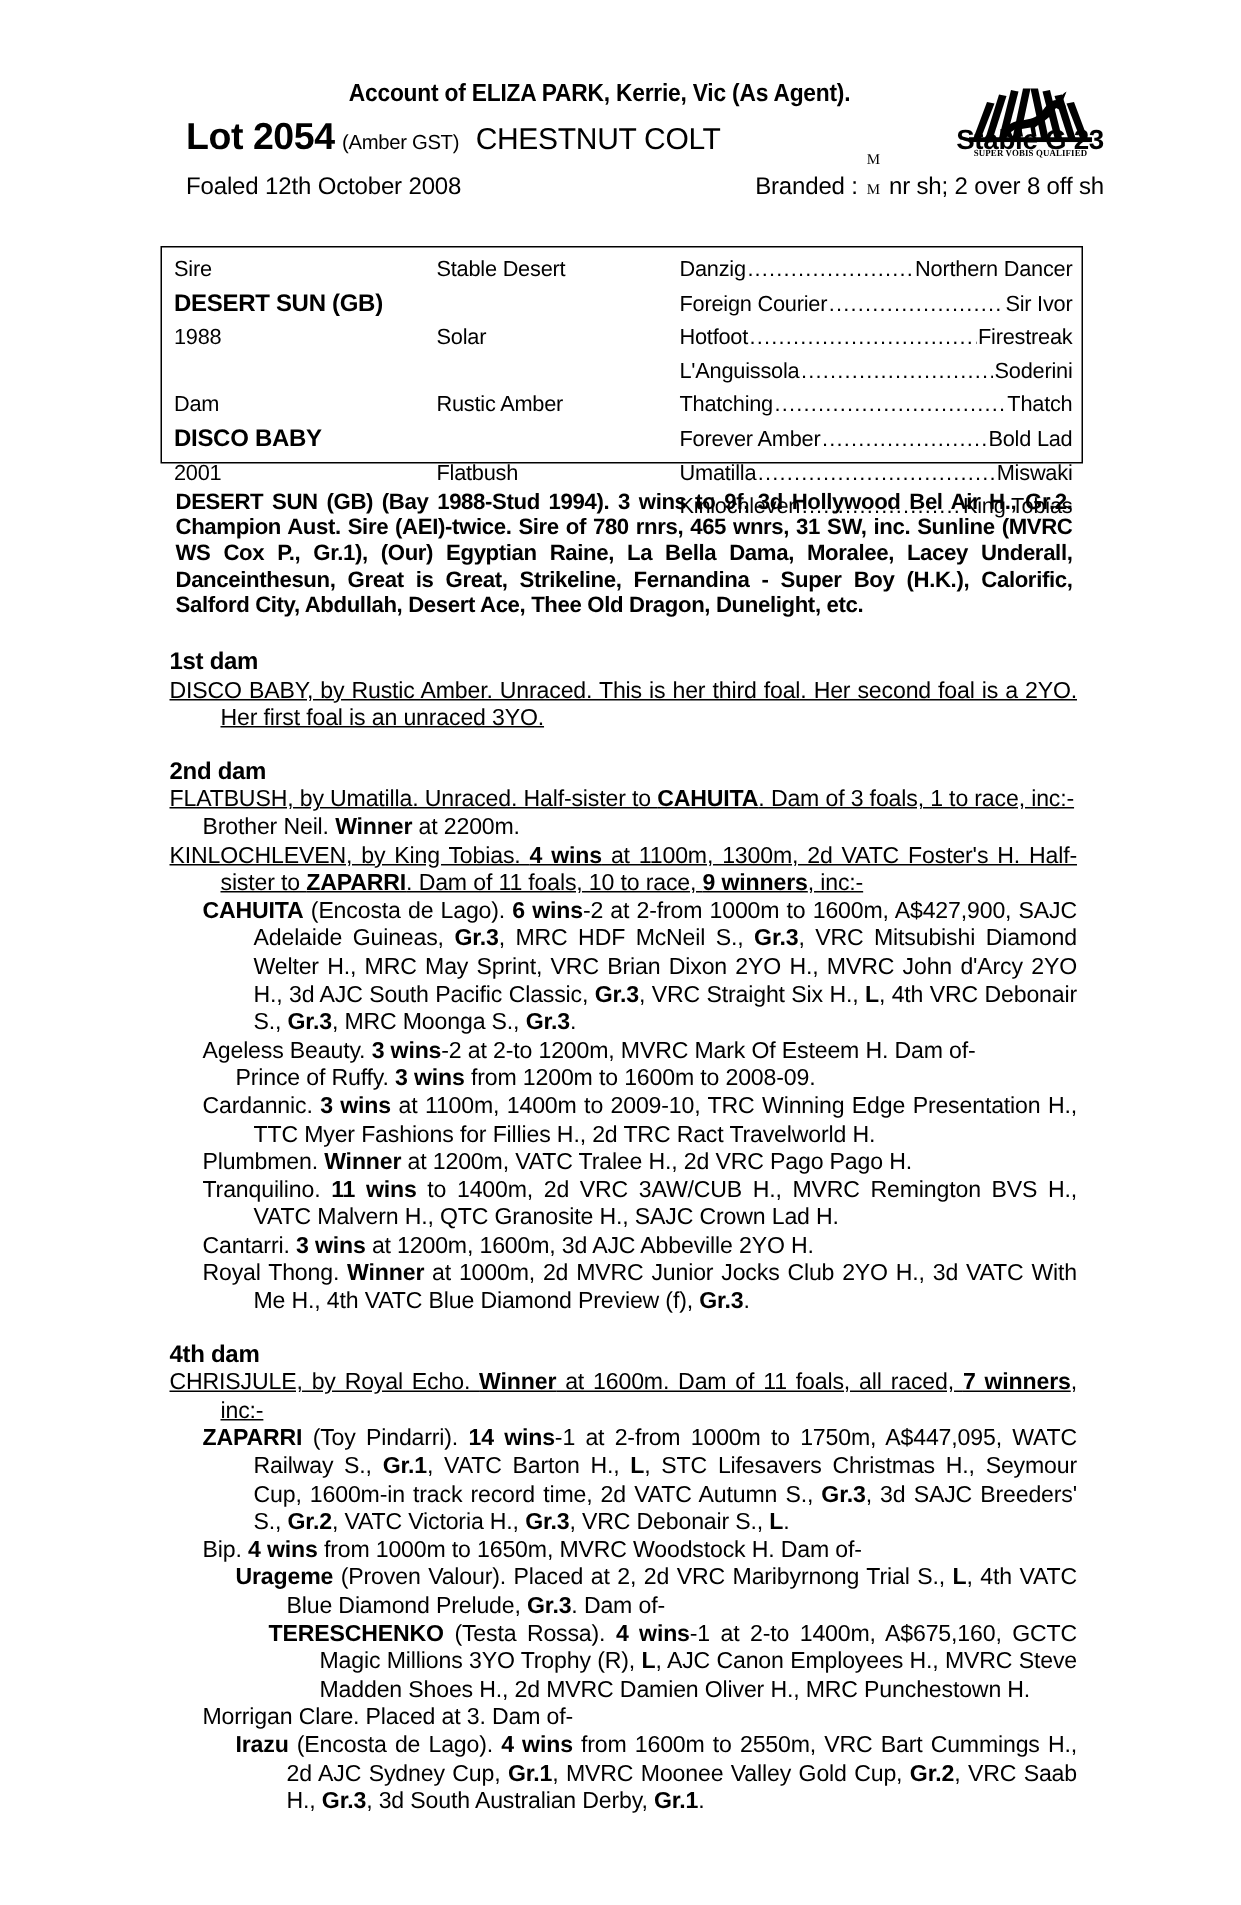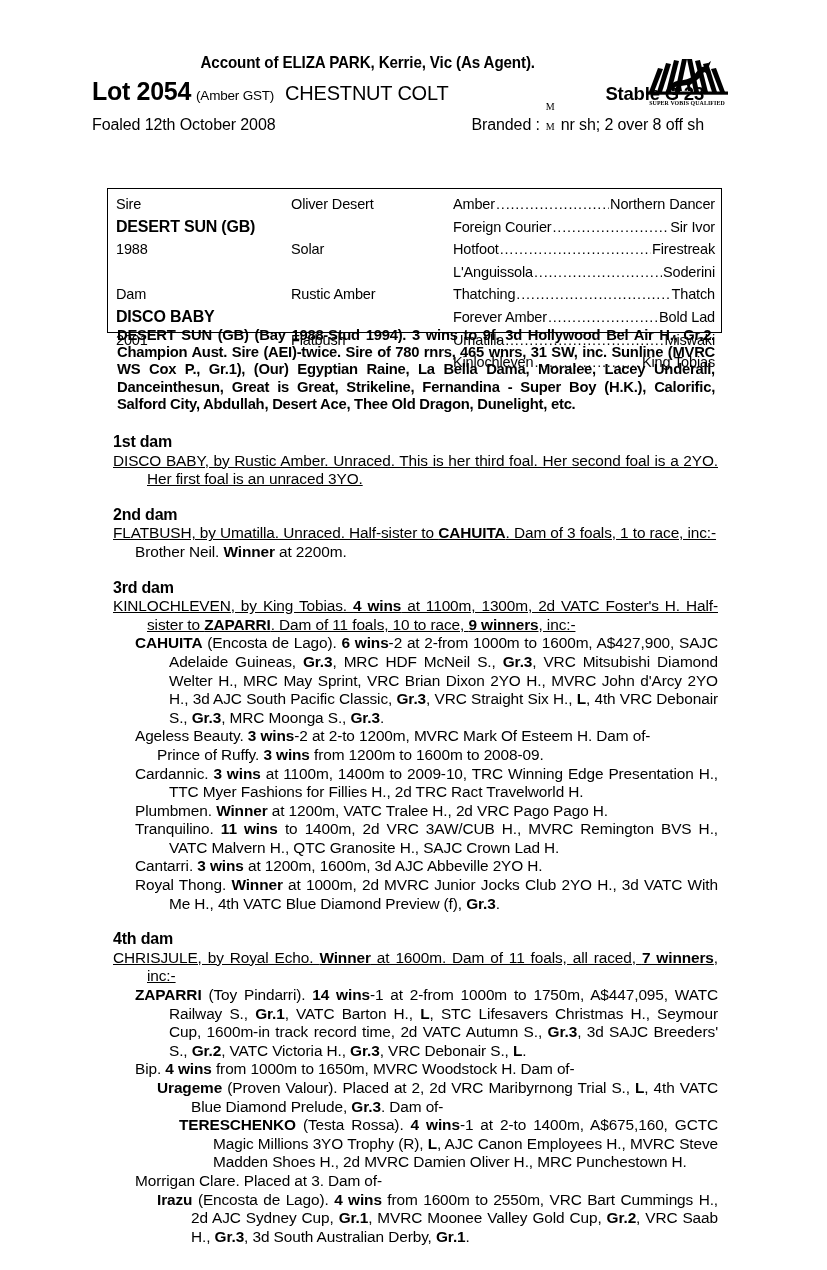--- a/index.html
+++ b/index.html
@@ -19,21 +19,21 @@
     position: absolute;
     left: 0; top: 0;
     width: 827px;
     height: 1270px;
     overflow: hidden;
   }
 
   
   .hdr {
     position: absolute;
-    left: 92px;
+    left: 124px;
     top: 52px;
     width: 614px;
   }
   .account-line {
     text-align: center;
     font-weight: bold;
     font-size: 16.5px;
     letter-spacing: -0.15px;
     font-stretch: condensed;
     transform: scaleX(0.92);
@@ -127,21 +127,21 @@
     font-size: 6.2px;
     font-weight: bold;
     letter-spacing: 0.1px;
     transform: scaleX(0.95);
   }
 
   
   .ped {
     position: absolute;
     left: 107px;
-    top: 188px;
+    top: 164px;
     width: 615px;
     height: 145px;
     border: 1.6px solid #000;
     box-sizing: border-box;
   }
   .ped-inner {
     position: relative;
     width: 100%;
     height: 100%;
     padding: 4px 0 0 0;
@@ -281,32 +281,32 @@
           <div class="ped-row">Sire</div>
           <div class="ped-row ped-bold">DESERT SUN (GB)</div>
           <div class="ped-row">1988</div>
           <div class="ped-row">&nbsp;</div>
           <div class="ped-row">Dam</div>
           <div class="ped-row ped-bold">DISCO BABY</div>
           <div class="ped-row">2001</div>
           <div class="ped-row">&nbsp;</div>
         </div>
       <div class="ped-col ped-c2">
-          <div class="ped-row">Oliver Desert</div>
+          <div class="ped-row">Stable Desert</div>
           <div class="ped-row">&nbsp;</div>
           <div class="ped-row">Solar</div>
           <div class="ped-row">&nbsp;</div>
           <div class="ped-row">Rustic Amber</div>
           <div class="ped-row">&nbsp;</div>
           <div class="ped-row">Flatbush</div>
           <div class="ped-row">&nbsp;</div>
         </div>
       <div class="ped-col ped-c3">
           <div class="ped-dots">
-            <span class="a">Amber</span>
+            <span class="a">Danzig</span>
             <span class="dots">............................................................</span>
             <span class="b">Northern Dancer</span>
           </div>
           <div class="ped-dots">
             <span class="a">Foreign Courier</span>
             <span class="dots">............................................................</span>
             <span class="b">Sir Ivor</span>
           </div>
           <div class="ped-dots">
             <span class="a">Hotfoot</span>
@@ -345,21 +345,20 @@
   <div class="sire-blurb">
     <p>DESERT SUN (GB) (Bay 1988-Stud 1994). 3 wins to 9f, 3d Hollywood Bel Air H., Gr.2. Champion Aust. Sire (AEI)-twice. Sire of 780 rnrs, 465 wnrs, 31 SW, inc. Sunline (MVRC WS Cox P., Gr.1), (Our) Egyptian Raine, La Bella Dama, Moralee, Lacey Underall, Danceinthesun, Great is Great, Strikeline, Fernandina - Super Boy (H.K.), Calorific, Salford City, Abdullah, Desert Ace, Thee Old Dragon, Dunelight, etc.</p>
   </div>
 
   <div class="dams">
       <div class="dam-head first">1st dam</div>
       <p class="entry lvl0i">DISCO BABY, by Rustic Amber. Unraced. This is her third foal. Her second foal is a 2YO. Her first foal is an unraced 3YO.</p>
       <div class="dam-head">2nd dam</div>
       <p class="entry lvl0i">FLATBUSH, by Umatilla. Unraced. Half-sister to <b>CAHUITA</b>. Dam of 3 foals, 1 to race, inc:-</p>
       <p class="entry lvl1">Brother Neil. <b>Winner</b> at 2200m.</p>
-      <div class="dam-head">3rd dam</div>
       <p class="entry lvl0i">KINLOCHLEVEN, by King Tobias. <b>4 wins</b> at 1100m, 1300m, 2d VATC Foster's H. Half-sister to <b>ZAPARRI</b>. Dam of 11 foals, 10 to race, <b>9 winners</b>, inc:-</p>
       <p class="entry lvl1"><b>CAHUITA</b> (Encosta de Lago). <b>6 wins</b>-2 at 2-from 1000m to 1600m, A$427,900, SAJC Adelaide Guineas, <b>Gr.3</b>, MRC HDF McNeil S., <b>Gr.3</b>, VRC Mitsubishi Diamond Welter H., MRC May Sprint, VRC Brian Dixon 2YO H., MVRC John d'Arcy 2YO H., 3d AJC South Pacific Classic, <b>Gr.3</b>, VRC Straight Six H., <b>L</b>, 4th VRC Debonair S., <b>Gr.3</b>, MRC Moonga S., <b>Gr.3</b>.</p>
       <p class="entry lvl1">Ageless Beauty. <b>3 wins</b>-2 at 2-to 1200m, MVRC Mark Of Esteem H. Dam of-</p>
       <p class="entry lvl2">Prince of Ruffy. <b>3 wins</b> from 1200m to 1600m to 2008-09.</p>
       <p class="entry lvl1">Cardannic. <b>3 wins</b> at 1100m, 1400m to 2009-10, TRC Winning Edge Presentation H., TTC Myer Fashions for Fillies H., 2d TRC Ract Travelworld H.</p>
       <p class="entry lvl1">Plumbmen. <b>Winner</b> at 1200m, VATC Tralee H., 2d VRC Pago Pago H.</p>
       <p class="entry lvl1">Tranquilino. <b>11 wins</b> to 1400m, 2d VRC 3AW/CUB H., MVRC Remington BVS H., VATC Malvern H., QTC Granosite H., SAJC Crown Lad H.</p>
       <p class="entry lvl1">Cantarri. <b>3 wins</b> at 1200m, 1600m, 3d AJC Abbeville 2YO H.</p>
       <p class="entry lvl1">Royal Thong. <b>Winner</b> at 1000m, 2d MVRC Junior Jocks Club 2YO H., 3d VATC With Me H., 4th VATC Blue Diamond Preview (f), <b>Gr.3</b>.</p>
       <div class="dam-head">4th dam</div>

